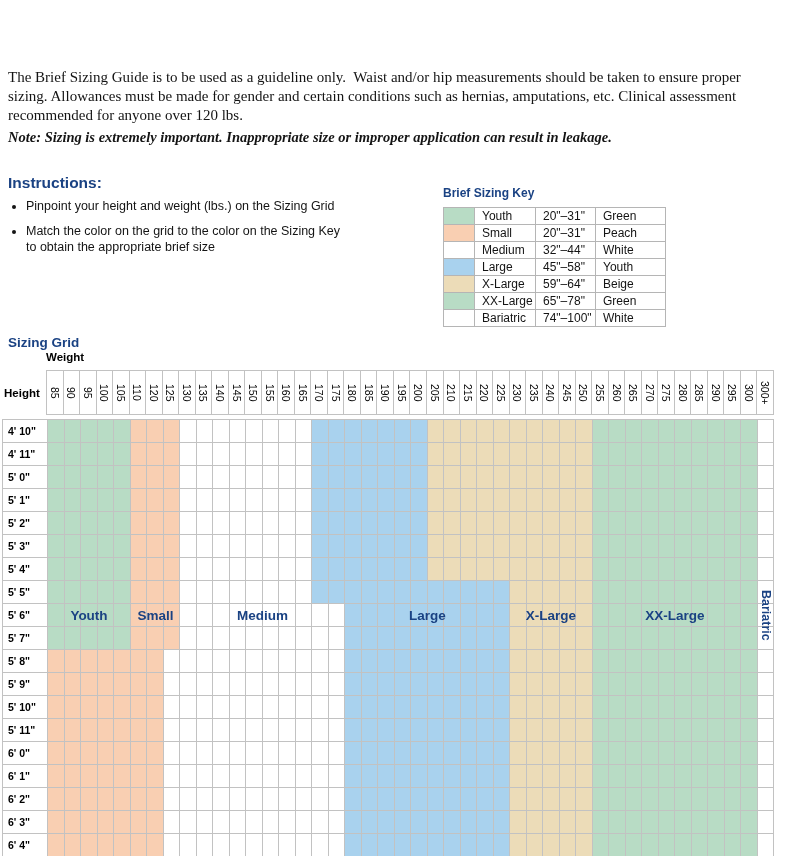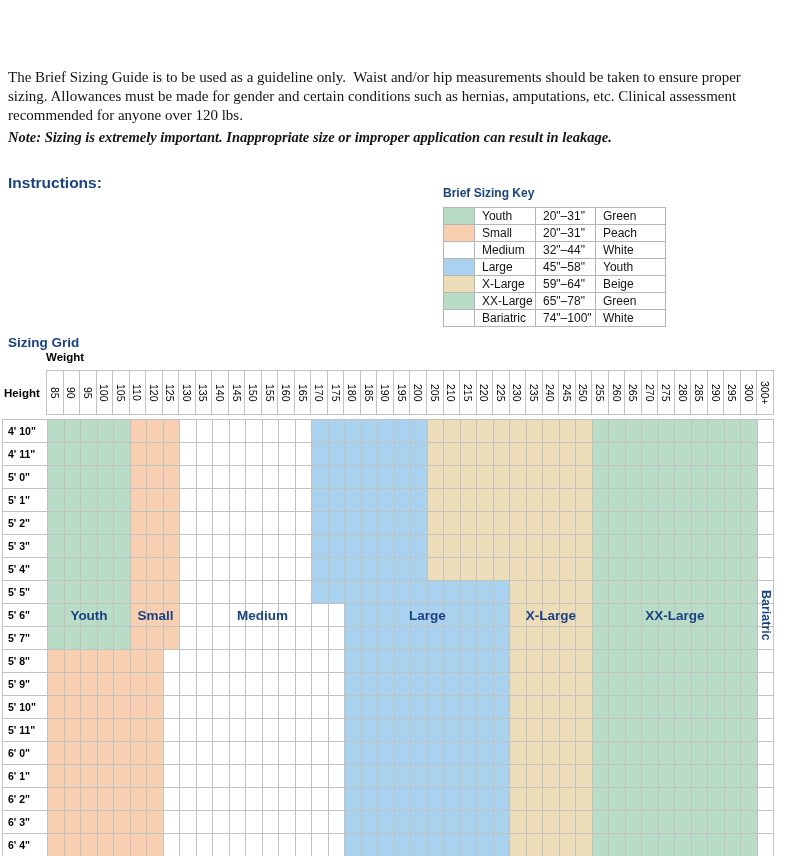--- a/index.html
+++ b/index.html
@@ -53,20 +53,25 @@
           pointer-events:none;z-index:2;}
 </style>
 </head>
 <body>
 
 <div class="page">
   <div class="guideline">The Brief Sizing Guide is to be used as a guideline only.  Waist and/or hip measurements should be taken to ensure proper sizing. Allowances must be made for gender and certain conditions such as hernias, amputations, etc. Clinical assessment recommended for anyone over 120 lbs.</div>
   <div class="note">Note: Sizing is extremely important. Inappropriate size or improper application can result in leakage.</div>
 
   <div class="instr-h">Instructions:</div>
+  <ul class="bullets">
+      <li>Pinpoint your height and weight (lbs.) on the Sizing Grid</li>
+      <li>Match the color on the grid to the color on the Sizing Key
+to obtain the appropriate brief size</li>
+    </ul>
 
   <div class="key">
     <div class="key-h">Brief Sizing Key</div>
     <div class="key-table">
         <div class="key-row">
           <div class="kc sw" style="background: rgb(184, 220, 197);"></div>
           <div class="kc size">Youth</div>
           <div class="kc waist">20"–31"</div>
           <div class="kc bcolor">Green</div>
         </div>

